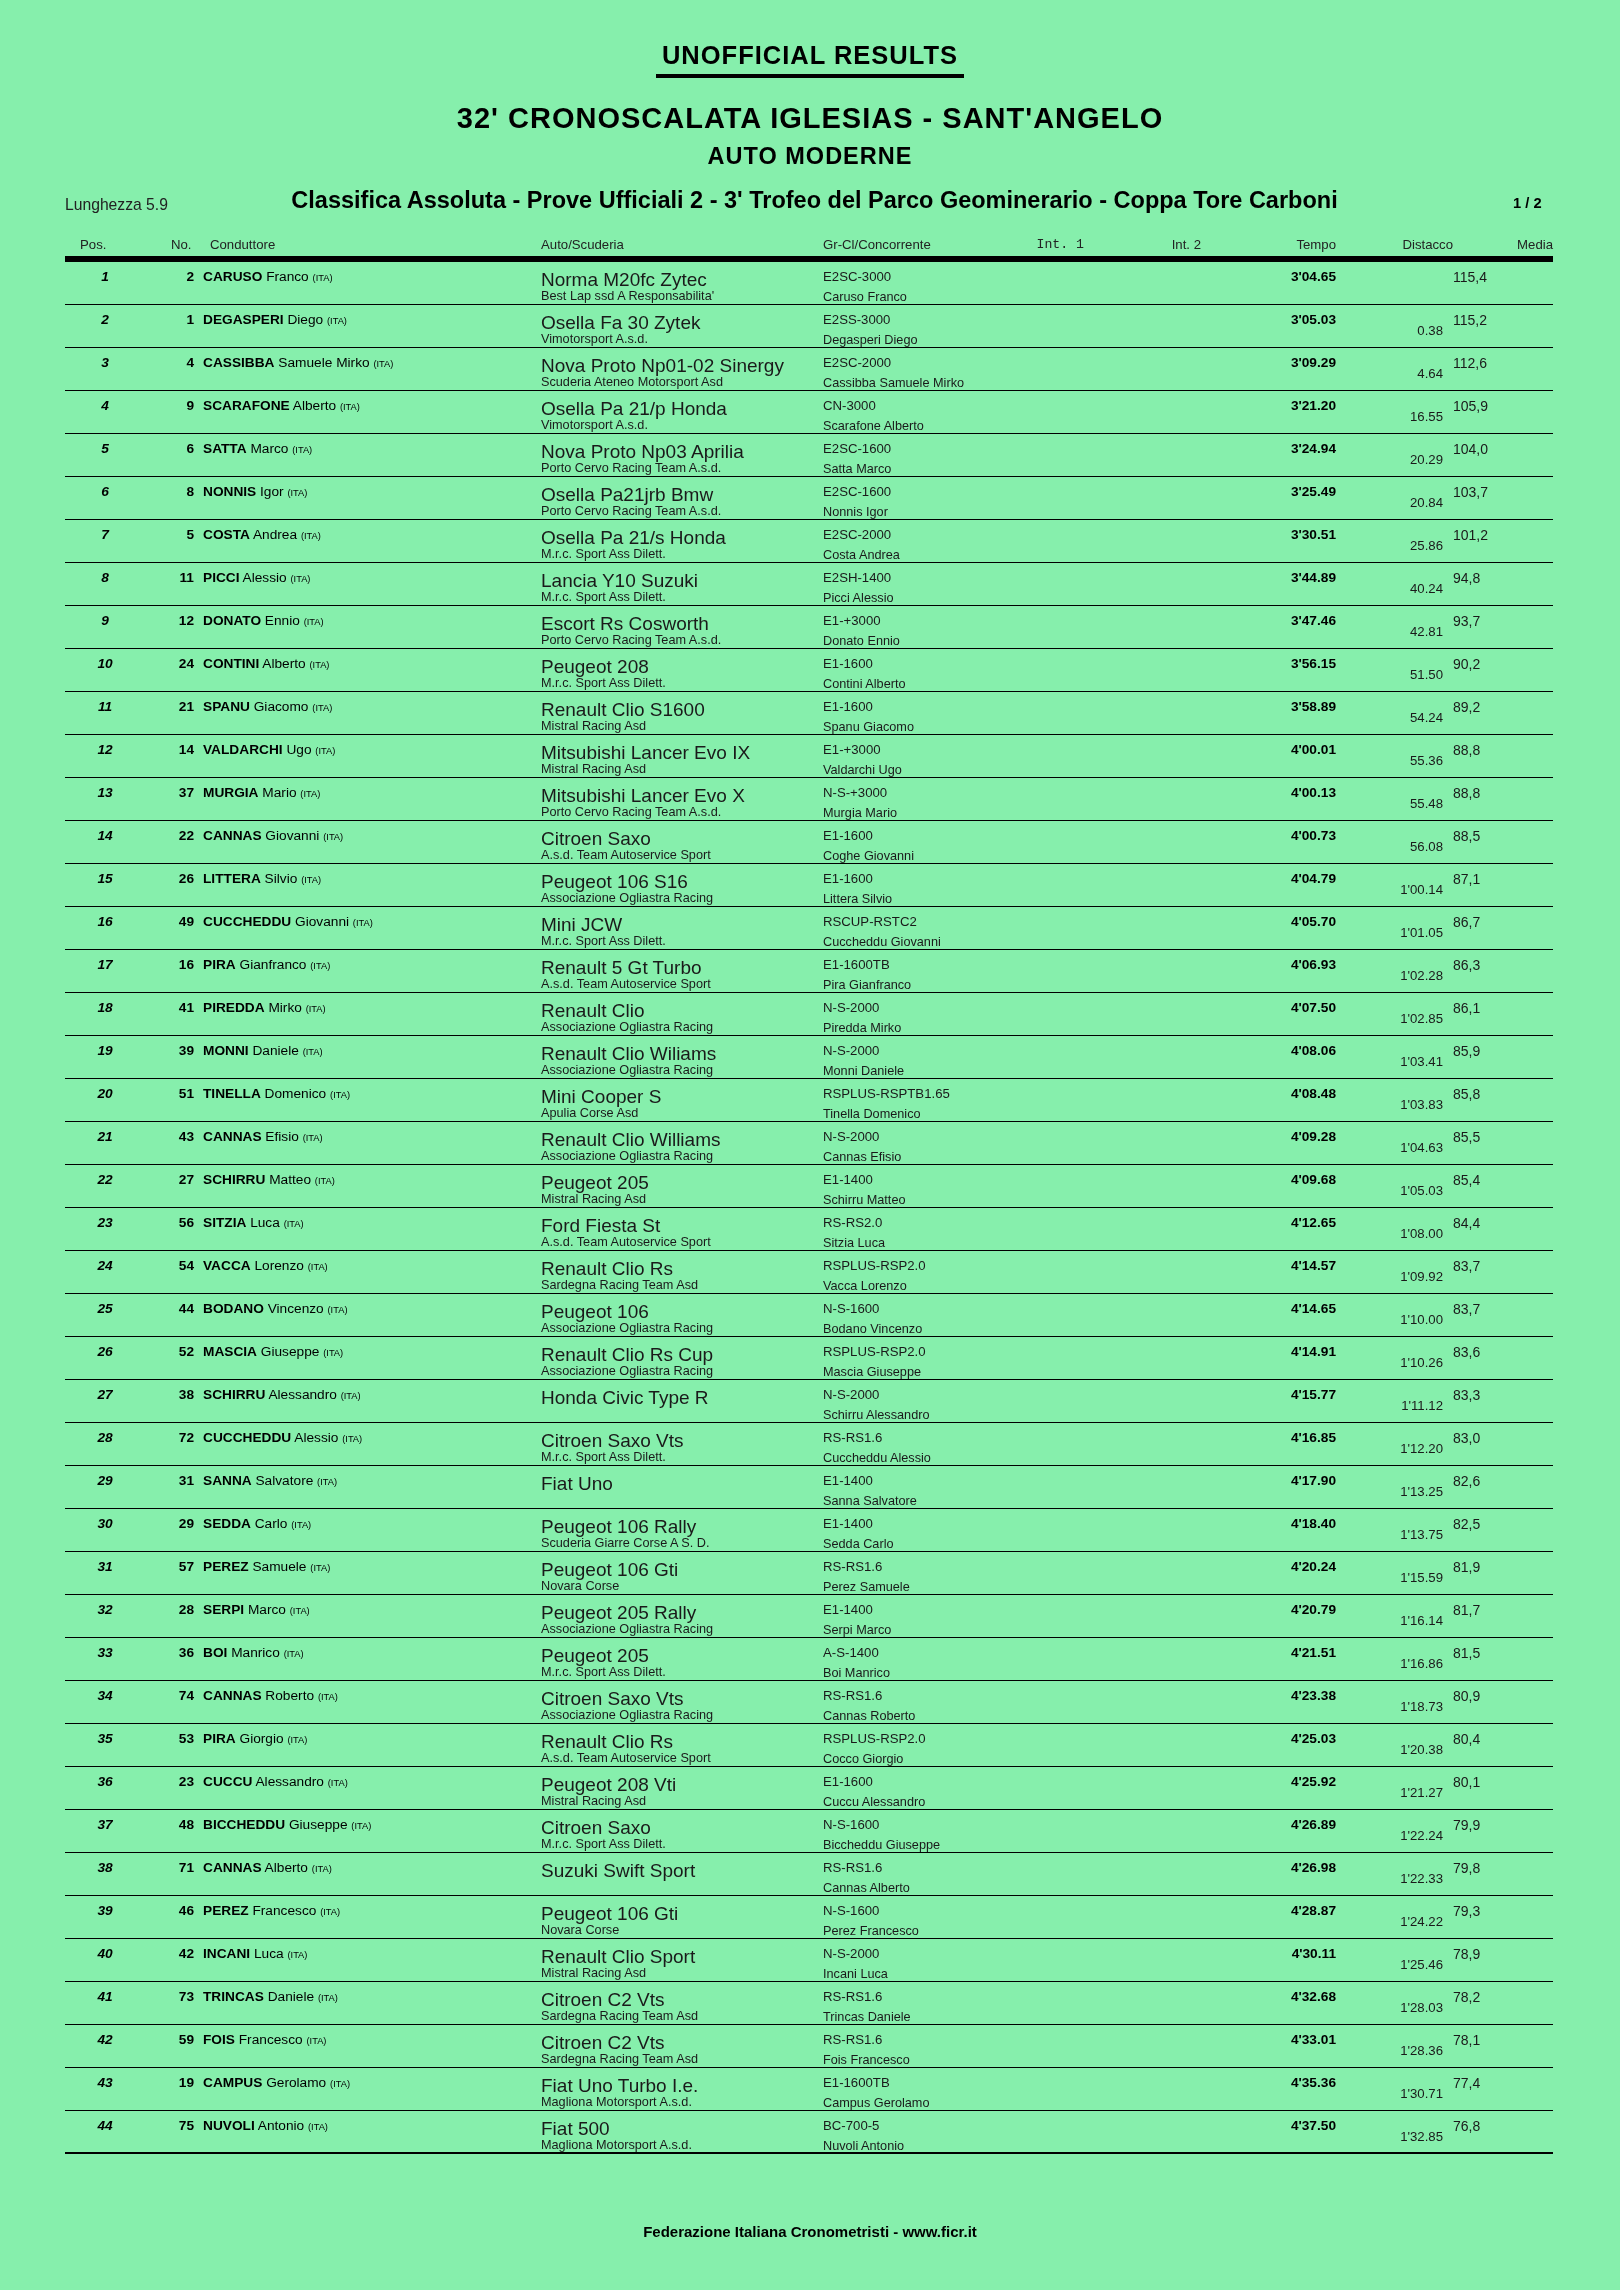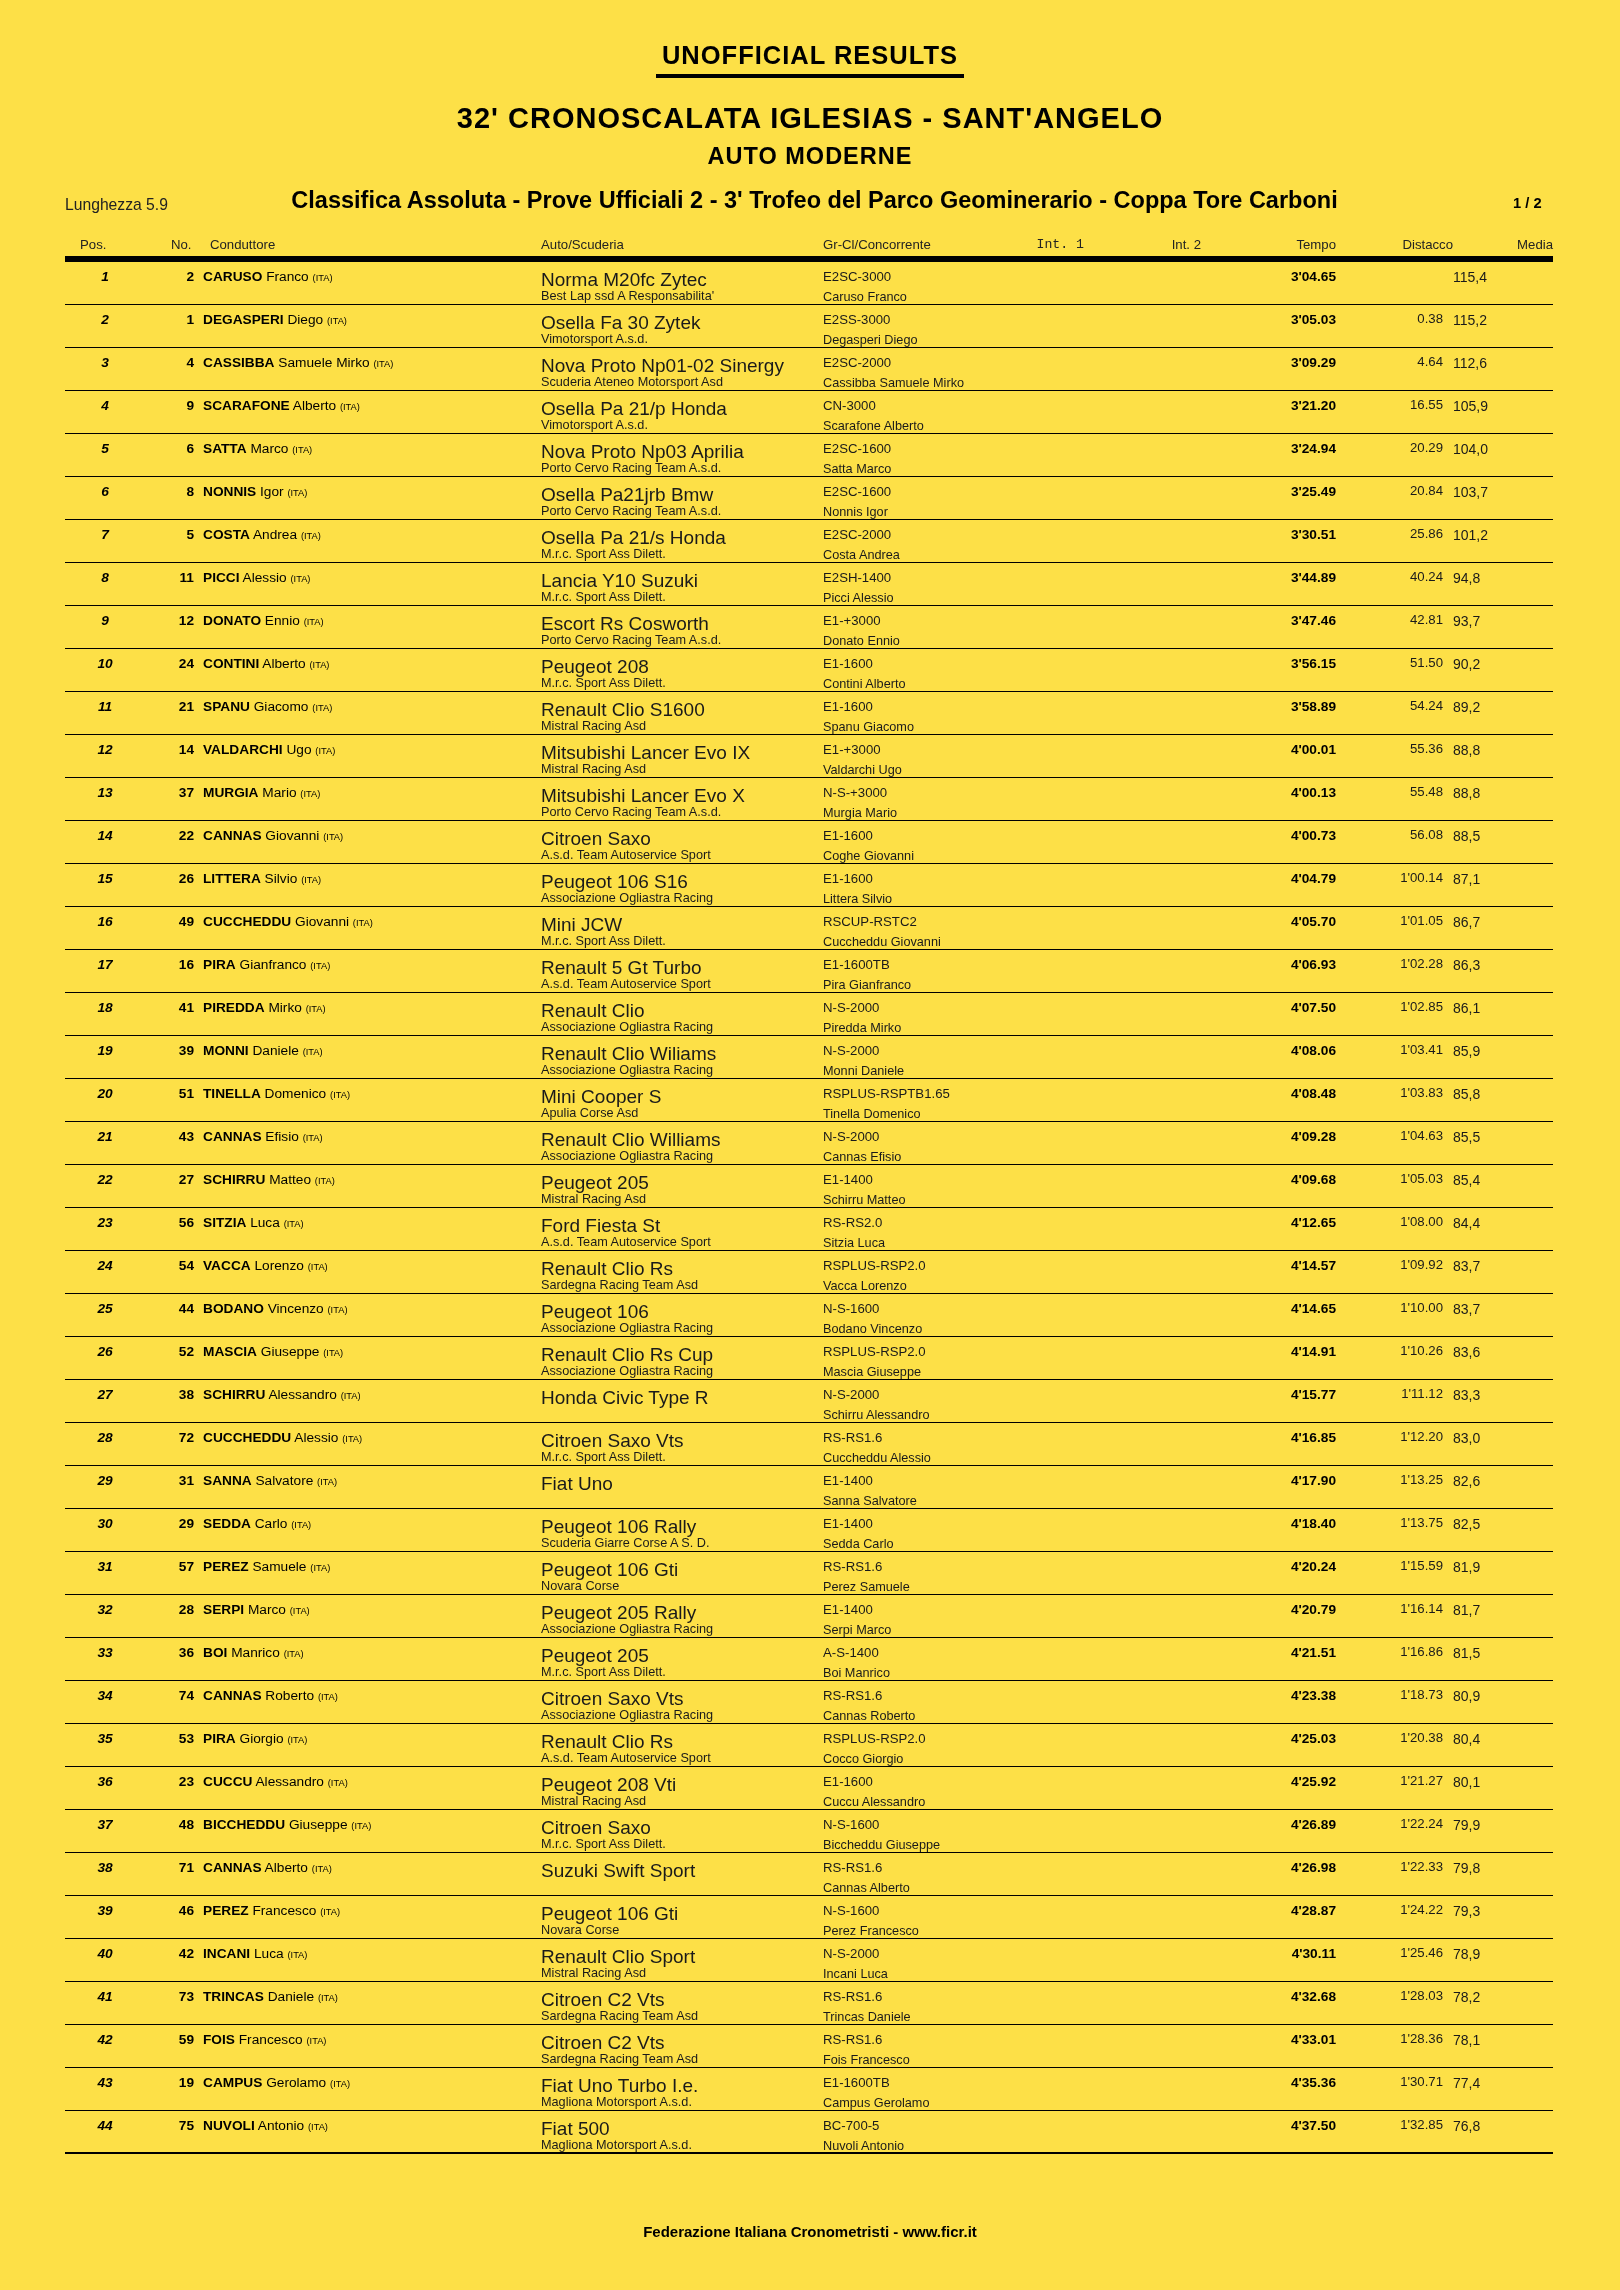--- a/index.html
+++ b/index.html
@@ -1,16 +1,16 @@
 <!DOCTYPE html>
 <html><head>
 <meta charset="utf-8">
 <style>
   html,body{margin:0;padding:0;background:#fff;}
-  .page{position:relative;width:1620px;height:2291px;background:#fde047;
+  .page{position:relative;width:1620px;height:2291px;background:#86efac;
         font-family:"Liberation Sans",sans-serif;color:#000;overflow:hidden;}
   .center-line{position:absolute;left:0;right:0;text-align:center;}
   .unofficial-wrap{top:41px;}
   .unofficial{display:inline-block;font-size:25.5px;font-weight:bold;letter-spacing:1px;
               border-bottom:4.9px solid #000;padding:0 5.9px 3.9px 5.9px;}
   .event-title{top:102px;font-size:29px;font-weight:bold;letter-spacing:1px;}
   .category{top:143px;font-size:23.5px;font-weight:bold;letter-spacing:1px;}
   .length-note{position:absolute;left:65px;top:196px;font-size:15.7px;color:#222;white-space:nowrap;}
   .classif{top:187px;font-size:23.5px;font-weight:bold;white-space:nowrap;padding-left:9px;}
   .pagenum{position:absolute;left:1513px;top:195px;font-size:14.7px;font-weight:bold;white-space:nowrap;}
@@ -35,21 +35,21 @@
   .c-pos{left:65px;width:80px;top:6.9px;text-align:center;font-size:13.7px;font-style:italic;font-weight:bold;}
   .c-no{left:145px;width:49px;top:6.9px;text-align:right;font-size:13.7px;font-weight:bold;}
   .c-driver{left:203px;top:6.9px;font-size:13.7px;}
   .c-driver b{font-weight:bold;}
   .c-nat{font-size:9.3px;}
   .c-auto{left:541px;top:6.9px;font-size:19px;color:#1a1a1a;}
   .c-scud{left:541px;top:26.5px;font-size:12.7px;color:#1a1a1a;}
   .c-cls{left:823px;top:6.9px;font-size:13.2px;color:#1a1a1a;}
   .c-conc{left:823px;top:28px;font-size:12.7px;color:#1a1a1a;}
   .c-tempo{left:1218px;width:118px;top:6.9px;text-align:right;font-size:13.7px;font-weight:bold;}
-  .c-dist{left:1333px;width:110px;top:6px;text-align:right;font-size:13.2px;color:#1a1a1a;}
+  .c-dist{left:1333px;width:110px;top:18px;text-align:right;font-size:13.2px;color:#1a1a1a;}
   .c-media{left:1453px;width:116px;top:6.9px;font-size:14px;color:#1a1a1a;}
   .footer{top:2223px;font-size:15px;font-weight:bold;}
 </style>
 </head>
 <body>
 
 <div class="page">
 
   <div class="center-line unofficial-wrap">
     <span class="unofficial">UNOFFICIAL RESULTS</span>

